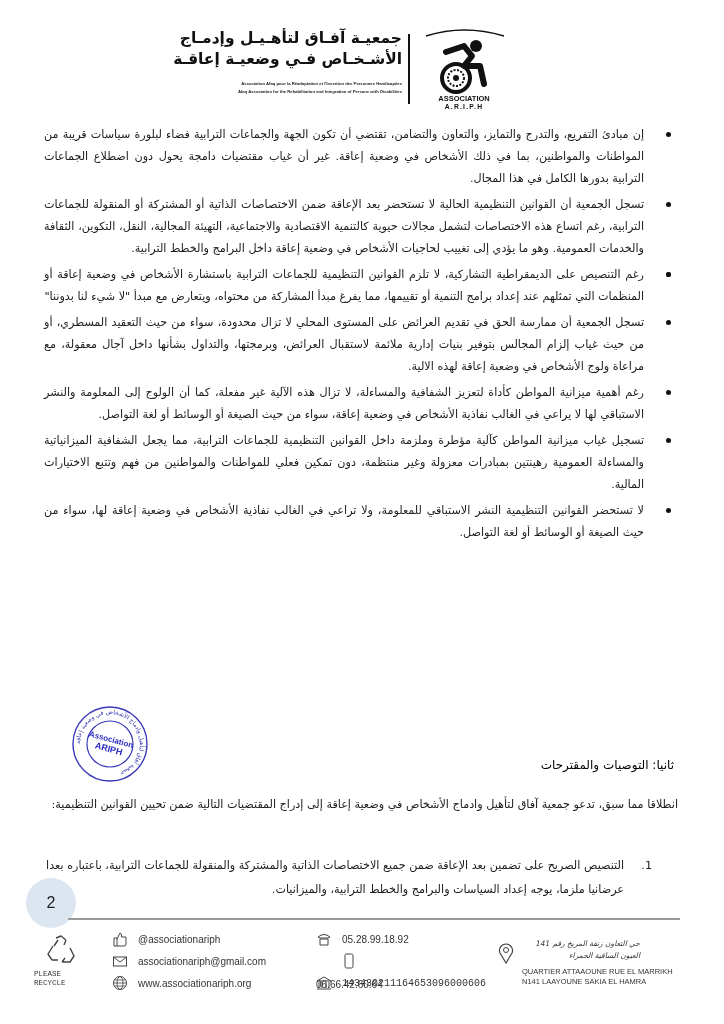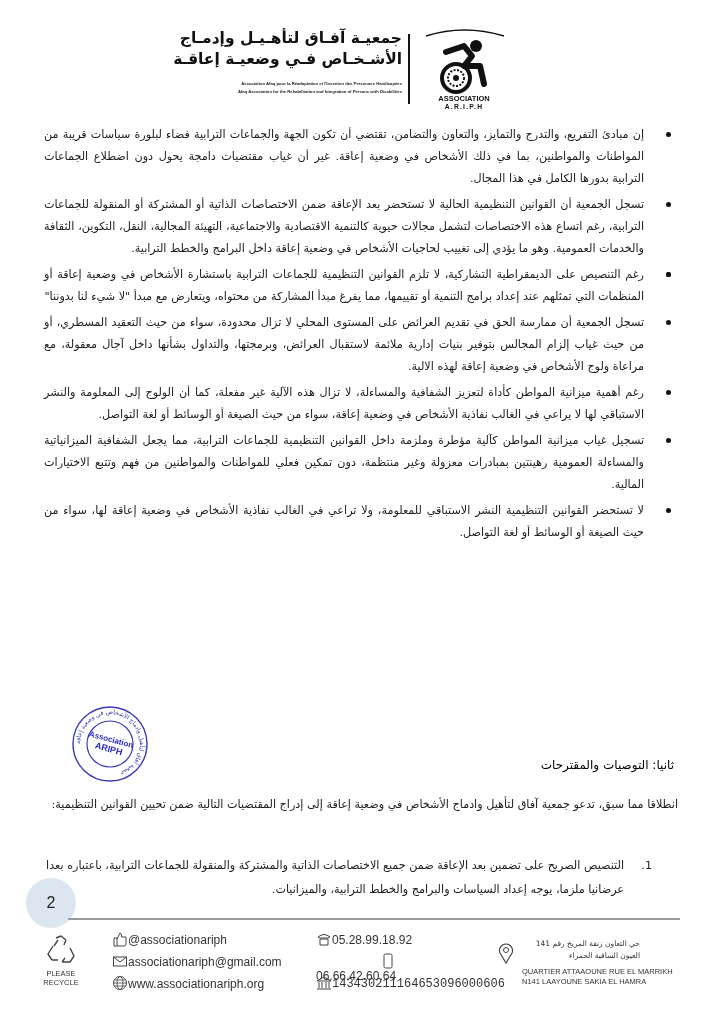--- a/index.html
+++ b/index.html
@@ -66,29 +66,29 @@
       position: absolute; left: 26px; top: 878px; width: 50px; height: 50px; border-radius: 50%;
       background: #dce6f1; display: flex; align-items: center; justify-content: center;
       font-family: "Liberation Sans", sans-serif; font-size: 16px; color: #222;
     }
     .footer-line { position: absolute; left: 68px; top: 918px; width: 612px; height: 2px; background: #9a9a9a; }
 
     
     .footer { position: absolute; top: 926px; left: 0; width: 724px; height: 98px; }
     .recycle { position: absolute; left: 44px; top: 8px; width: 34px; height: 34px; }
     .recycle-text {
-      position: absolute; left: 34px; top: 44px; width: 54px; text-align: center;
-      font-family: Liberation Sans, sans-serif; font-size: 7.5px; line-height: 8.5px; color: #333;
-    }
-    .f-item { position: absolute; display: flex; align-items: flex-end; 
-      font-family: "Liberation Sans", sans-serif; font-size: 12px; color: #333; }
+      position: absolute; left: 34px; top: 44px; width: 54px; 
+      font-family: Liberation Mono, monospace; font-size: 7.5px; line-height: 8.5px; color: #333;
+    }
+    .f-item { position: absolute; display: flex; align-items: center; gap: 10px;
+      font-family: "Liberation Sans", sans-serif; font-size: 10px; color: #333; }
     .f-item .ic { width: 16px; height: 16px; display: inline-block; }
     .addr-ar {
       position: absolute; left: 522px; top: 12px; direction: rtl; text-align: right; width: 118px;
-      font-size: 7.5px; line-height: 12px; color: #333;
+      font-size: 7.5px; line-height: 12px; color: #333; font-style: italic;
     }
     .addr-fr {
       position: absolute; left: 522px; top: 41px; font-family: "Liberation Sans", sans-serif;
       font-size: 7.5px; line-height: 10px; color: #333; white-space: nowrap;
     }
     .pin { position: absolute; left: 498px; top: 16px; width: 16px; height: 22px; }
   </style>
 </head>
 <body>
 

